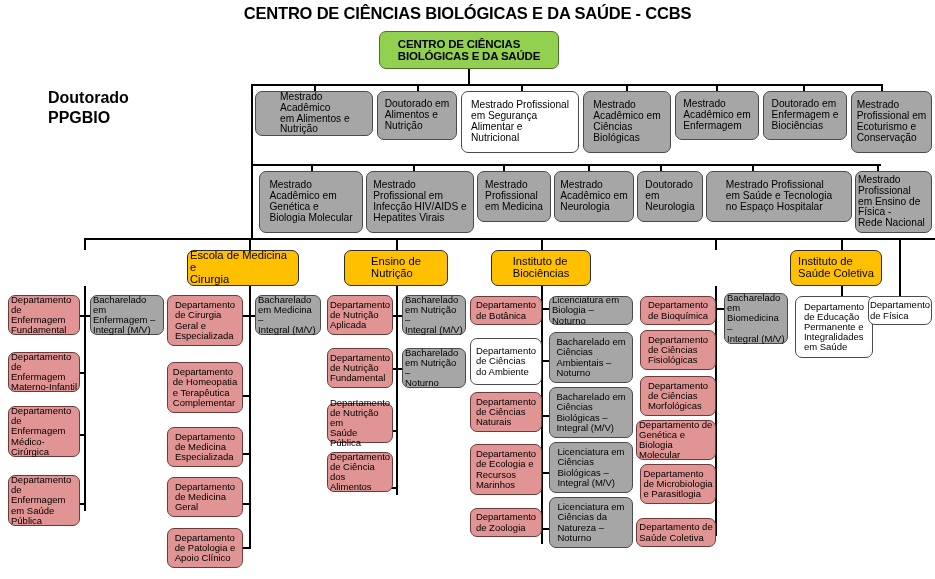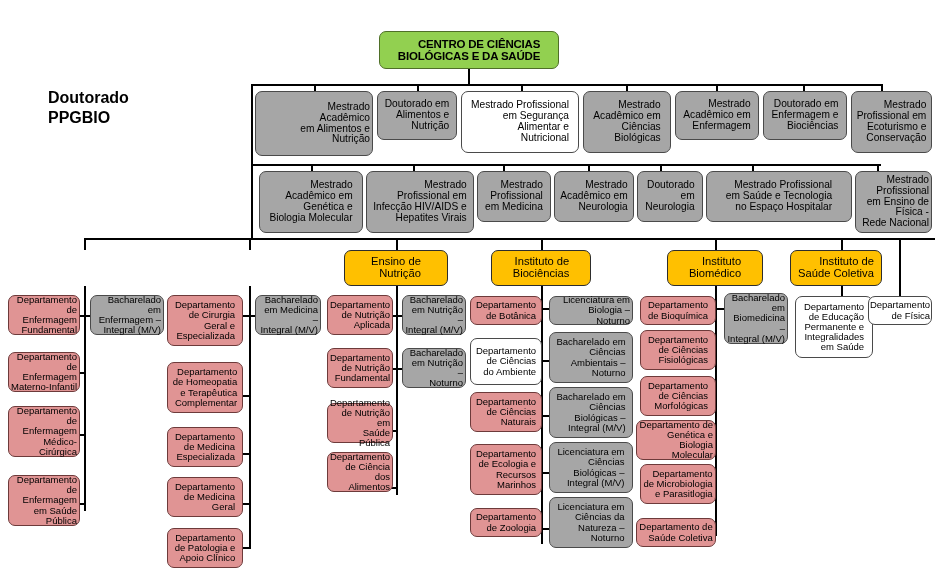--- a/index.html
+++ b/index.html
@@ -14,21 +14,21 @@
   #stage{position:absolute;left:0;top:0;width:935px;height:579px;}
 
   .node{
     position:absolute;
     box-sizing:border-box;
     border:1.3px solid #3a3a3a;
     border-radius:7px;
     display:flex;
     align-items:center;
     justify-content:center;
-    text-align:right;
+    text-align:left;
     line-height:1.06;
     padding:1px 2px;
     white-space:pre-line;
     z-index:3;
   }
   .n-green{background:#92D050;border-color:#4f6f28;font-weight:bold;font-size:11.5px;letter-spacing:-0.2px;}
   .n-gray{background:#a6a6a6;border-color:#4a4a4a;font-size:10.2px;}
   .n-white{background:#ffffff;border-color:#4a4a4a;font-size:10.2px;}
   .n-orange{background:#FFC000;border-color:#2d2d2d;font-size:11.2px;}
   .n-pink{background:#E09494;border-color:#6d3a3a;font-size:9.5px;}
@@ -58,20 +58,21 @@
     position:absolute;right:10px;bottom:4px;
     font-size:11.5px;font-weight:bold;
     z-index:4;
   }
 </style>
 </head>
 <body>
 
 <div id="stage">
 
+  <div class="title">CENTRO DE CIÊNCIAS BIOLÓGICAS E DA SAÚDE - CCBS</div>
   <div class="side-label">Doutorado
 PPGBIO</div>
 
   <div class="node n-green" style="left:379px;top:31px;width:180px;height:38px;">CENTRO DE CIÊNCIAS
 BIOLÓGICAS E DA SAÚDE</div>
 
   <div class="line lv" style="left:468px;top:69px;height:16px;"></div>
   <div class="line lh" style="left:251px;top:84px;width:630px;"></div>
   <div class="line lv" style="left:251px;top:84px;height:154px;"></div>
   <div class="line lh" style="left:251px;top:164px;width:630px;"></div>
@@ -86,21 +87,21 @@
   <div class="line lv" style="left:881px;top:84px;height:8px;"></div>
 
   <div class="line lv" style="left:311px;top:164px;height:8px;"></div>
   <div class="line lv" style="left:413px;top:164px;height:8px;"></div>
   <div class="line lv" style="left:503px;top:164px;height:8px;"></div>
   <div class="line lv" style="left:588px;top:164px;height:8px;"></div>
   <div class="line lv" style="left:660px;top:164px;height:8px;"></div>
   <div class="line lv" style="left:752px;top:164px;height:8px;"></div>
   <div class="line lv" style="left:877px;top:164px;height:8px;"></div>
 
-  <div class="node n-gray" style="left:255px;top:91px;width:118px;height:65px;padding-left:24px;">Mestrado Acadêmico
+  <div class="node n-gray" style="left:255px;top:91px;width:118px;height:45px;padding-left:24px;">Mestrado Acadêmico
 em Alimentos e
 Nutrição</div>
   <div class="node n-gray" style="left:377px;top:91px;width:80px;height:49px;">Doutorado em
 Alimentos e
 Nutrição</div>
   <div class="node n-white" style="left:461px;top:91px;width:118px;height:62px;">Mestrado Profissional
 em Segurança
 Alimentar e
 Nutricional</div>
   <div class="node n-gray" style="left:583px;top:91px;width:88px;height:62px;">Mestrado
@@ -143,26 +144,26 @@
 Rede Nacional</div>
 
   <div class="line lv" style="left:84px;top:238px;height:12px;"></div>
   <div class="line lv" style="left:249px;top:238px;height:12px;"></div>
   <div class="line lv" style="left:396px;top:238px;height:12px;"></div>
   <div class="line lv" style="left:541px;top:238px;height:12px;"></div>
   <div class="line lv" style="left:715px;top:238px;height:12px;"></div>
   <div class="line lv" style="left:841px;top:238px;height:12px;"></div>
   <div class="line lv" style="left:899px;top:238px;height:58px;"></div>
 
+  <div class="node n-orange" style="left:187px;top:250px;width:112px;height:36px;">Escola de Medicina e
+Cirurgia</div>
   <div class="node n-orange" style="left:344px;top:250px;width:104px;height:36px;">Ensino de
 Nutrição</div>
   <div class="node n-orange" style="left:491px;top:250px;width:100px;height:36px;">Instituto de
 Biociências</div>
-  <div class="node n-orange" style="left:667px;top:250px;width:96px;height:36px;">Instituto
-Biomédico</div>
   <div class="node n-orange" style="left:790px;top:250px;width:92px;height:36px;">Instituto de
 Saúde Coletiva</div>
 
   <div class="line lv" style="left:84px;top:286px;height:225px;"></div>
   <div class="line lh" style="left:78px;top:315px;width:8px;"></div>
   <div class="line lh" style="left:78px;top:372px;width:8px;"></div>
   <div class="line lh" style="left:78px;top:434px;width:8px;"></div>
   <div class="line lh" style="left:78px;top:503px;width:8px;"></div>
   <div class="line lh" style="left:84px;top:315px;width:8px;"></div>
 

